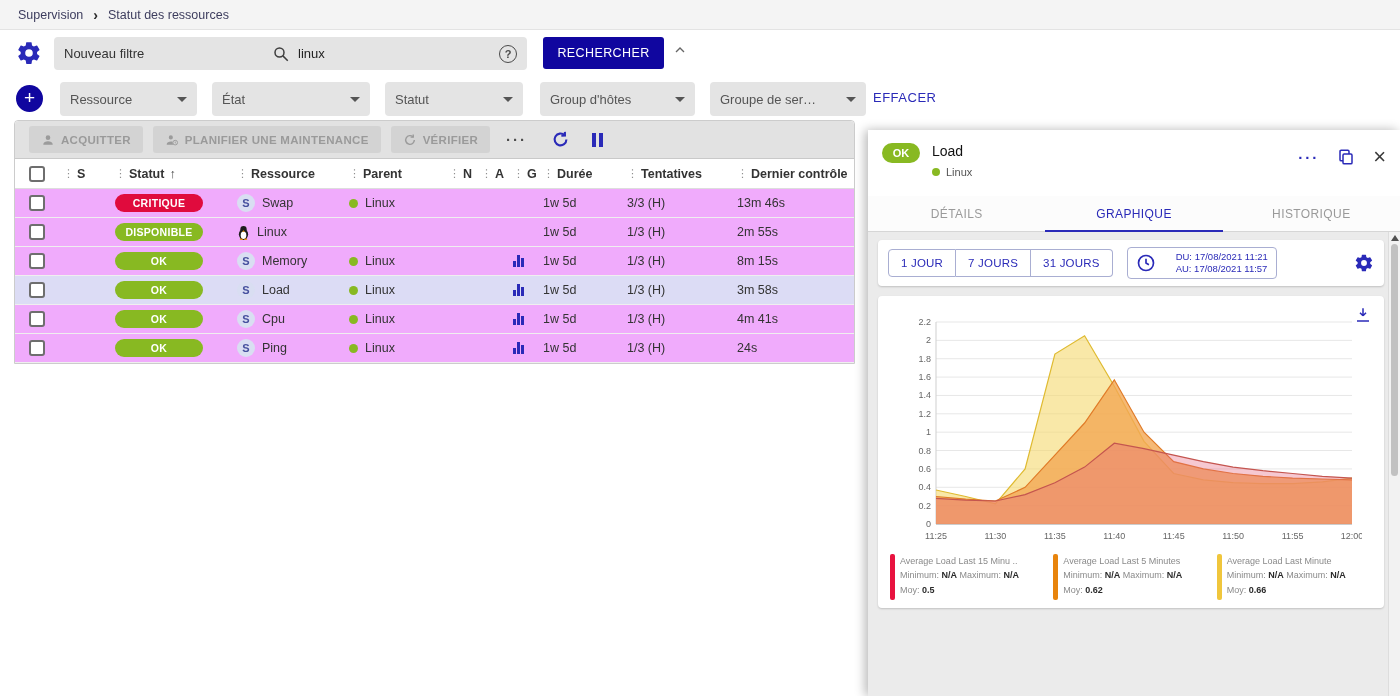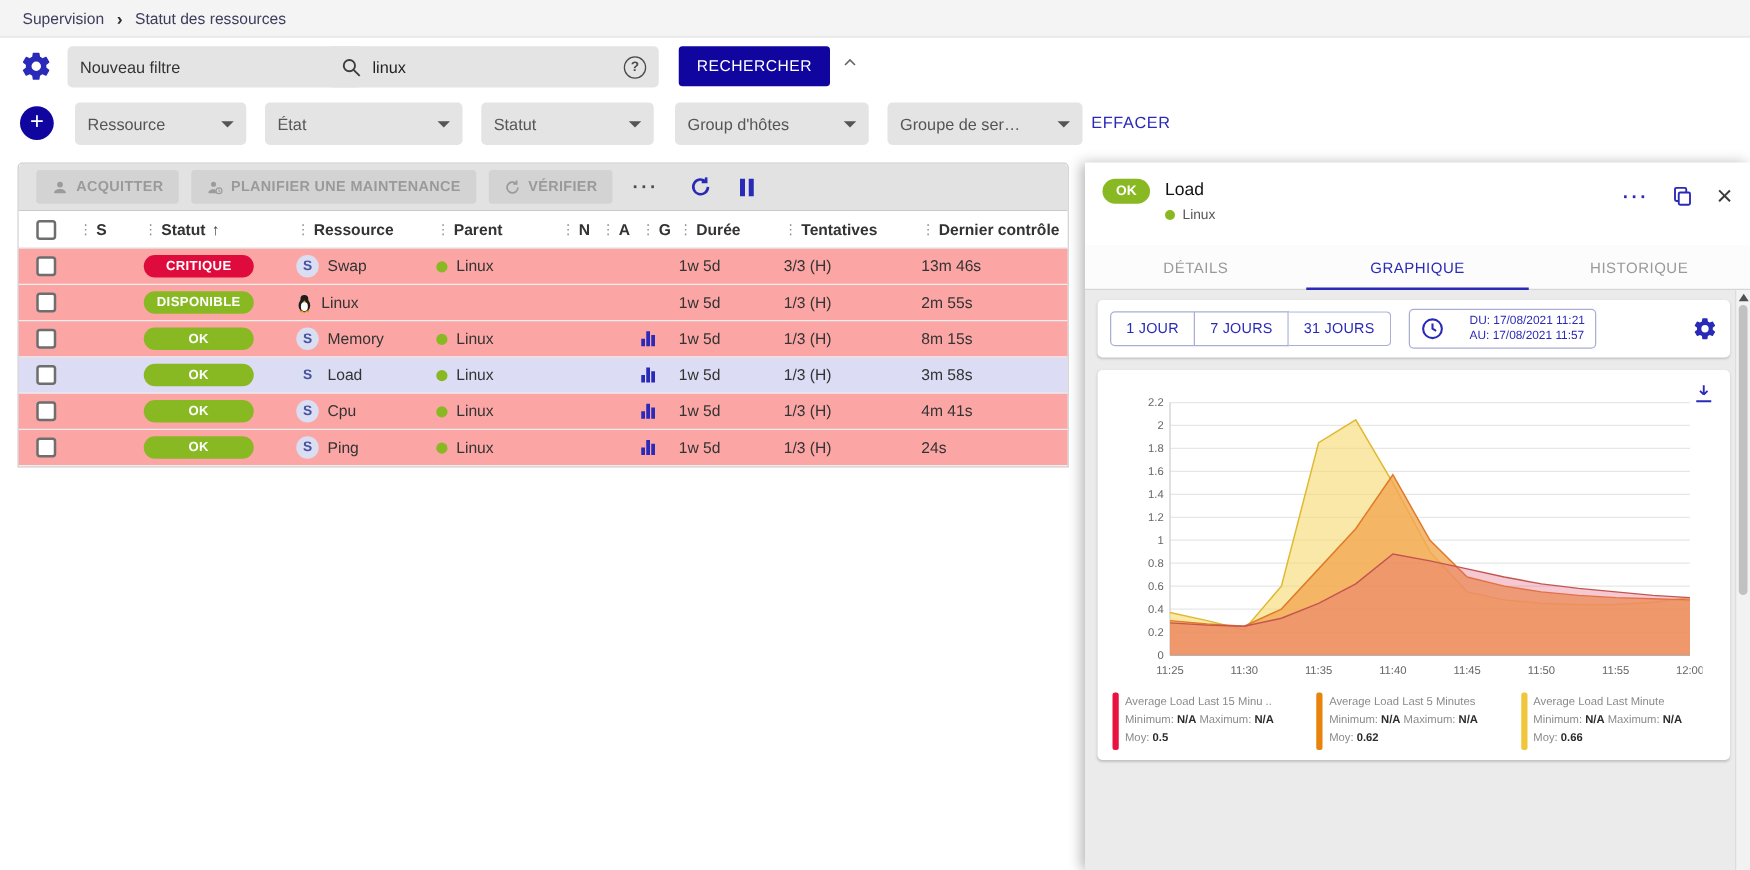--- a/index.html
+++ b/index.html
@@ -24,21 +24,21 @@
   .plus-btn{position:absolute;left:16px;top:85px;width:27px;height:27px;border-radius:50%;background:#10069f;color:#fff;border:none;font-size:19px;line-height:1;cursor:pointer;display:flex;align-items:center;justify-content:center;padding-bottom:2px}
   .dd{top:82px;height:34px;font-size:13px;color:#555}
   .dd-resource{left:60px;width:137px}
   .dd-state{left:212px;width:158px}
   .dd-status{left:385px;width:138px}
   .dd-hostgroup{left:540px;width:155px}
   .dd-servicegroup{left:710px;width:156px}
   .link-btn{position:absolute;left:873px;top:90px;background:none;border:none;color:#2a2ab8;font-family:"Liberation Sans",sans-serif;font-size:13px;letter-spacing:.5px;cursor:pointer}
 
   
-  .table-card{position:absolute;left:14px;top:130px;width:841px;border:1px solid #ccc;border-radius:4px 4px 0 0;background:#fff}
+  .table-card{position:absolute;left:14px;top:120px;width:841px;border:1px solid #ccc;border-radius:4px 4px 0 0;background:#fff}
   .tbar{height:38px;background:#e2e2e2;display:flex;align-items:center;padding:0 14px;gap:10px;border-bottom:1px solid #c9c9c9;border-radius:4px 4px 0 0}
   .tb-btn{height:27px;background:#d3d3d3;border:none;border-radius:3px;color:#9a9a9a;font-family:"Liberation Sans",sans-serif;font-size:11.5px;font-weight:bold;letter-spacing:.3px;padding:0 12px;display:flex;align-items:center;gap:6px;cursor:default}
   .more-dots{color:#4d4d4d;font-weight:bold;font-size:15px;letter-spacing:2px;margin-left:6px;cursor:pointer}
   .tb-icon{margin-left:14px;cursor:pointer;display:flex;align-items:center}
   .pause-icon{display:flex;gap:3px;margin-left:12px;cursor:pointer}
   .pause-icon i{display:block;width:4px;height:14px;background:#2a2ab8}
 
   .thead{display:flex;height:30px;align-items:center;border-bottom:1px solid #ddd;background:#fff;font-weight:bold;font-size:12px;color:#1c1c1c}
   .cell{display:flex;align-items:center;padding-left:4px;font-size:12.5px;color:#333;height:100%}
   .thead .cell{gap:3px}
@@ -47,21 +47,21 @@
   .c-check{width:44px;justify-content:center;padding-left:0}
   .c-s{width:52px}
   .c-statut{width:122px}
   .c-res{width:112px;gap:7px}
   .c-parent{width:100px;gap:7px}
   .c-n{width:32px}.c-a{width:32px}.c-g{width:30px}
   .c-dur{width:84px}
   .c-try{width:110px}
   .c-last{flex:1}
   .checkbox{display:inline-block;width:16px;height:16px;border:2px solid #6e6e6e;border-radius:3px;background:#fff;cursor:pointer}
-  .trow{display:flex;height:29px;align-items:center;border-bottom:1px solid #efefef;background:#fca5a5;cursor:pointer}
+  .trow{display:flex;height:29px;align-items:center;border-bottom:1px solid #efefef;background:#f0abfc;cursor:pointer}
   .trow.selected{background:#dcdcf5}
   .pill{display:inline-flex;align-items:center;justify-content:center;width:88px;height:18px;border-radius:10px;color:#fff;font-size:10.5px;font-weight:bold;letter-spacing:.3px}
   .sicon{display:inline-flex;align-items:center;justify-content:center;width:18px;height:18px;border-radius:50%;background:#d9def2;color:#46509e;font-size:11px;font-weight:bold}
   .kicon{display:inline-flex;align-items:center}
   .dot{display:inline-block;width:9px;height:9px;border-radius:50%;background:#88b922}
   .gicon{display:inline-flex;align-items:flex-end;gap:1px;height:12px;cursor:pointer}
   .gicon i{width:3px;background:#2a2ab8;display:block}
   .gicon i:nth-child(1){height:6px}
   .gicon i:nth-child(2){height:12px}
   .gicon i:nth-child(3){height:9px}

